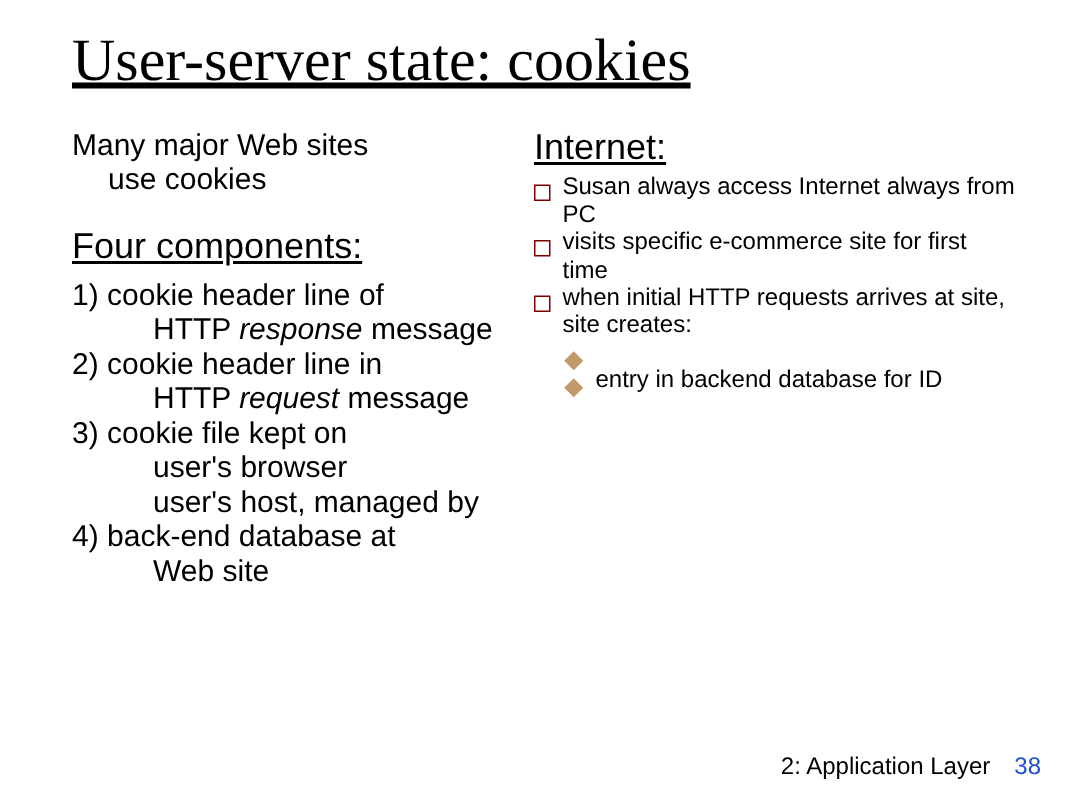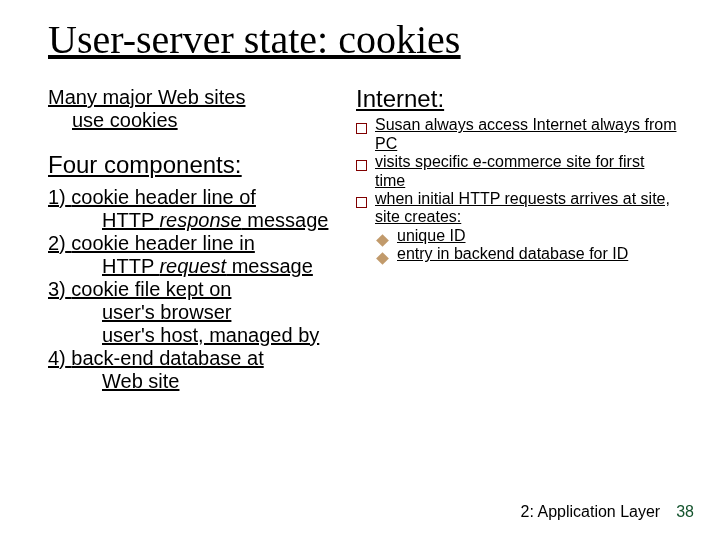--- a/index.html
+++ b/index.html
@@ -10,21 +10,20 @@
     background: #fff;
     font-family: "Comic Sans MS", "Comic Sans", cursive, sans-serif;
     color: #000;
   }
   .slide {
     position: relative;
     width: 720px;
     height: 533px;
     box-sizing: border-box;
     padding: 18px 36px 20px 48px;
-    text-decoration: underline;
   }
   .title {
     font-family: "Times New Roman", Times, serif;
     font-size: 40px;
     text-decoration: underline;
     margin: 0 0 24px 0;
     font-weight: normal;
     line-height: 1.1;
   }
   .cols {
@@ -86,21 +85,21 @@
   }
   .footer-right {
     position: absolute;
     right: 26px;
     bottom: 12px;
     font-size: 16px;
     display: flex;
     align-items: baseline;
     gap: 16px;
   }
-  .page-no { color: #14532d; font-size: 16px; }
+  .page-no { color: #1d4ed8; font-size: 16px; }
 </style>
 </head>
 <body>
 
 <div class="slide">
   <h1 class="title">User-server state: cookies</h1>
 
   <div class="cols">
 
     <div class="col-left">
@@ -153,21 +152,20 @@
         <div class="b">
           <div class="bmark"></div>
           <div class="btext">visits specific e-commerce site for first time</div>
         </div>
         <div class="b">
           <div class="bmark"></div>
           <div class="btext">when initial HTTP requests arrives at site, site creates:</div>
         </div>
         <div class="sub">
           <div class="diamond"></div>
-          <div class="btext">unique ID</div>
         </div>
         <div class="sub">
           <div class="diamond"></div>
           <div class="btext">entry in backend database for ID</div>
         </div>
       </div>
     </div>
   </div>
 
   <div class="footer-right">

